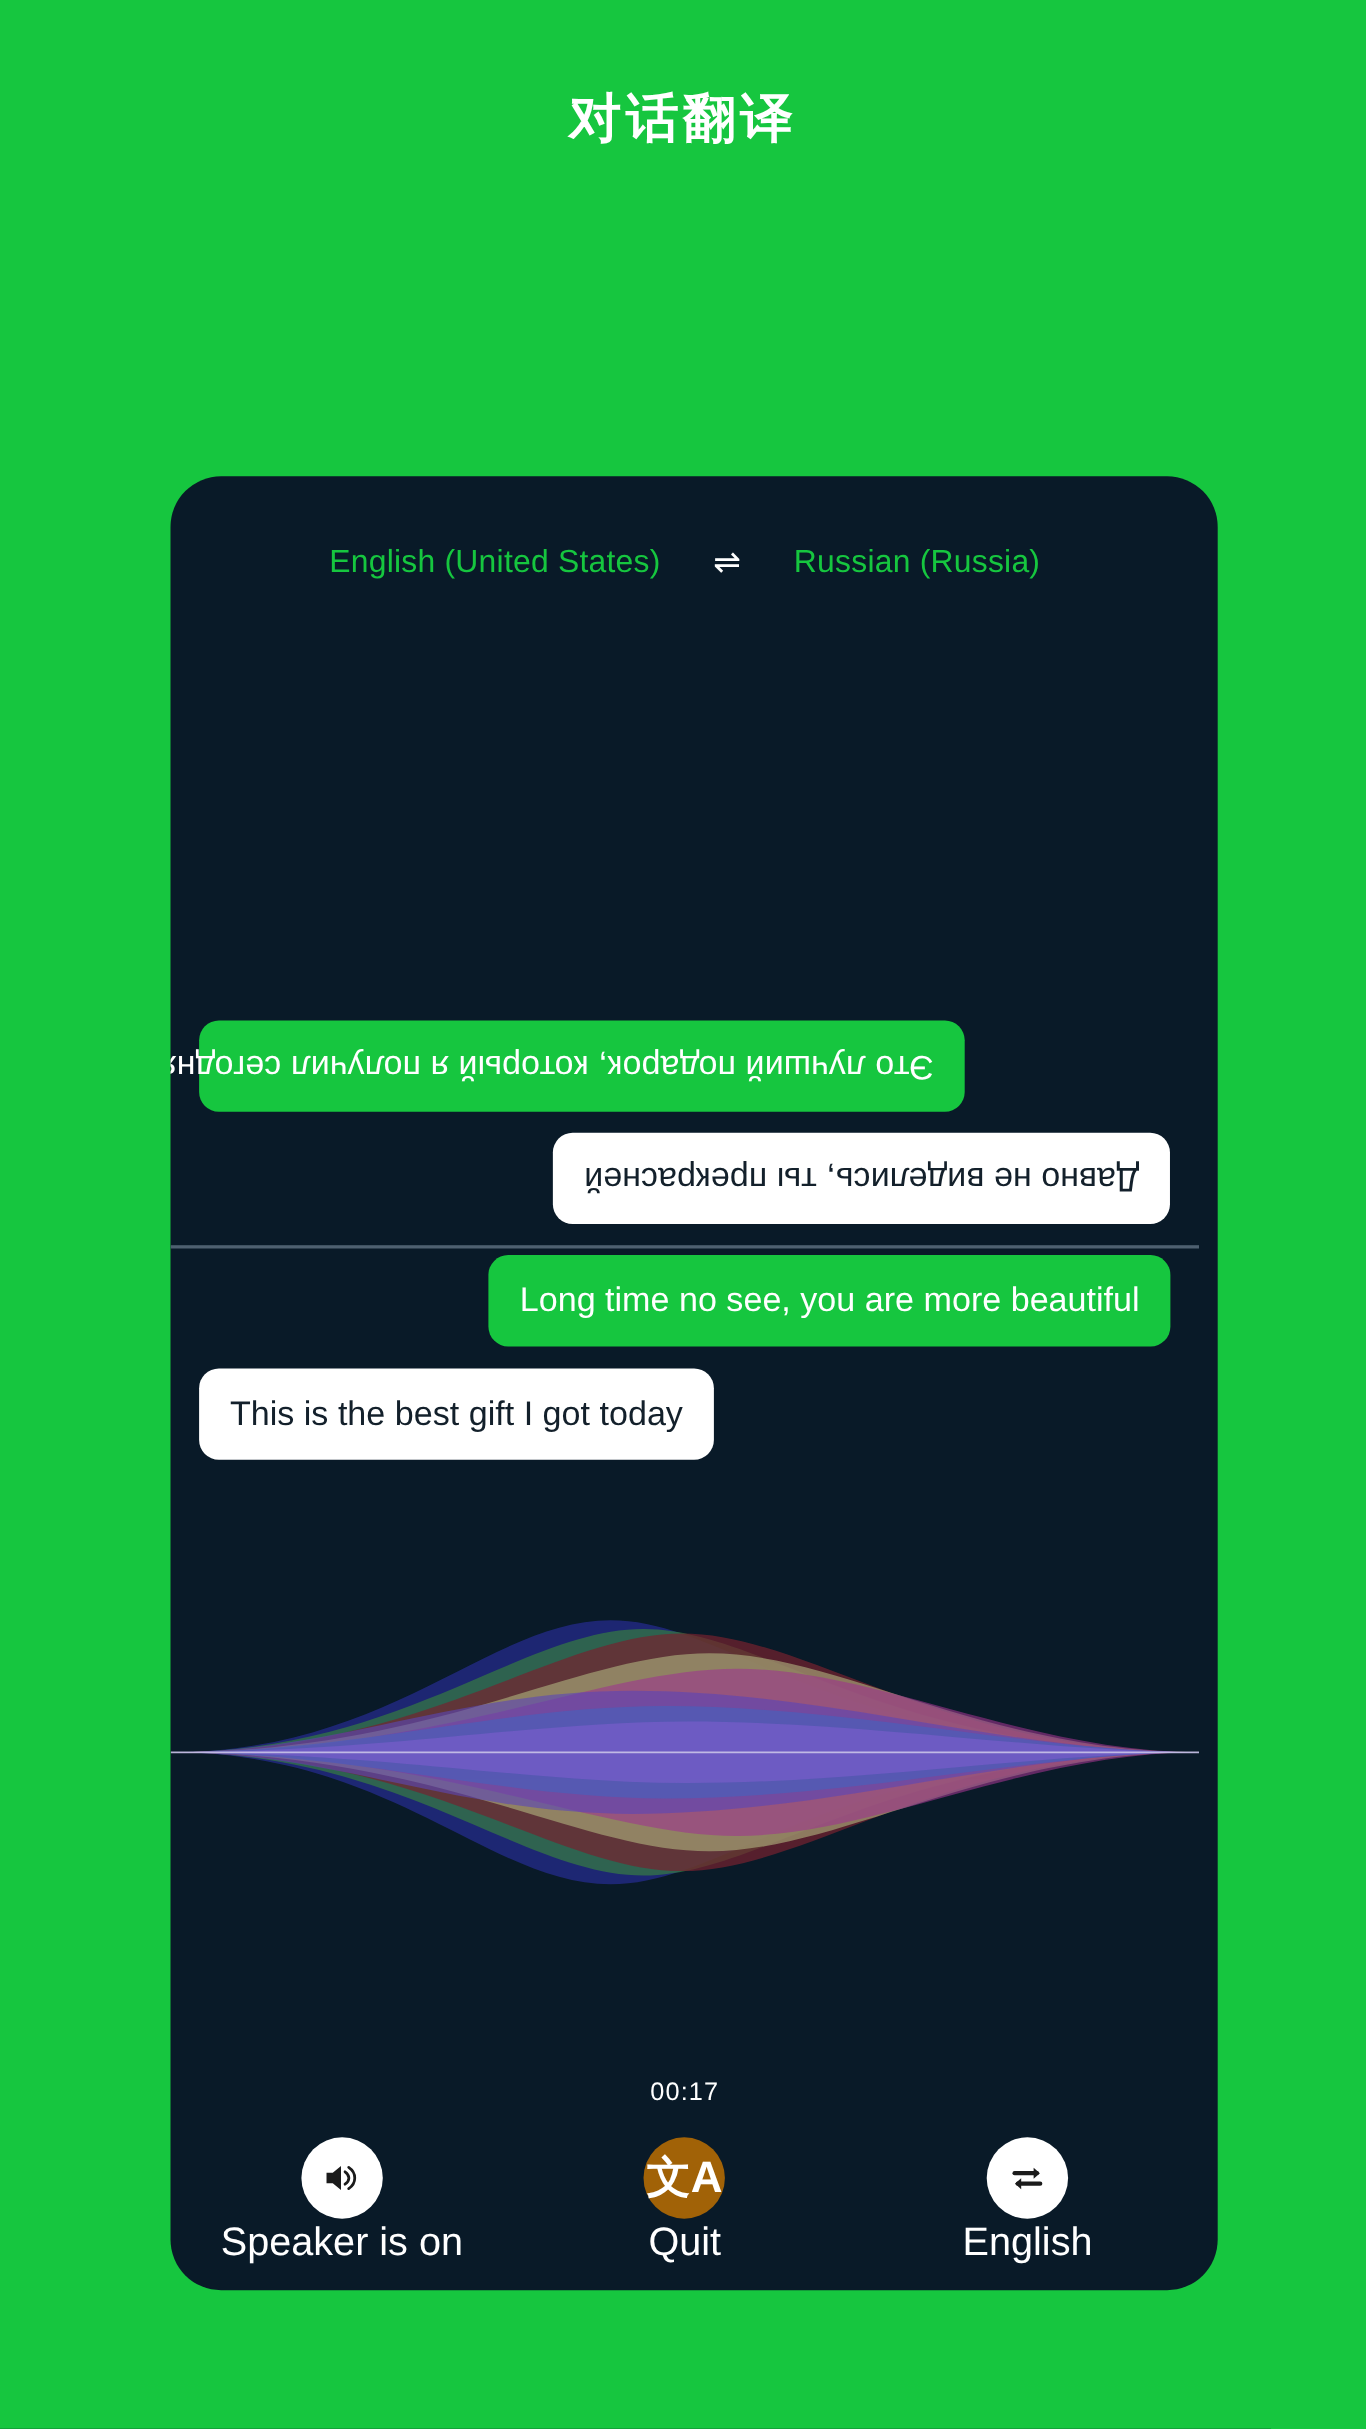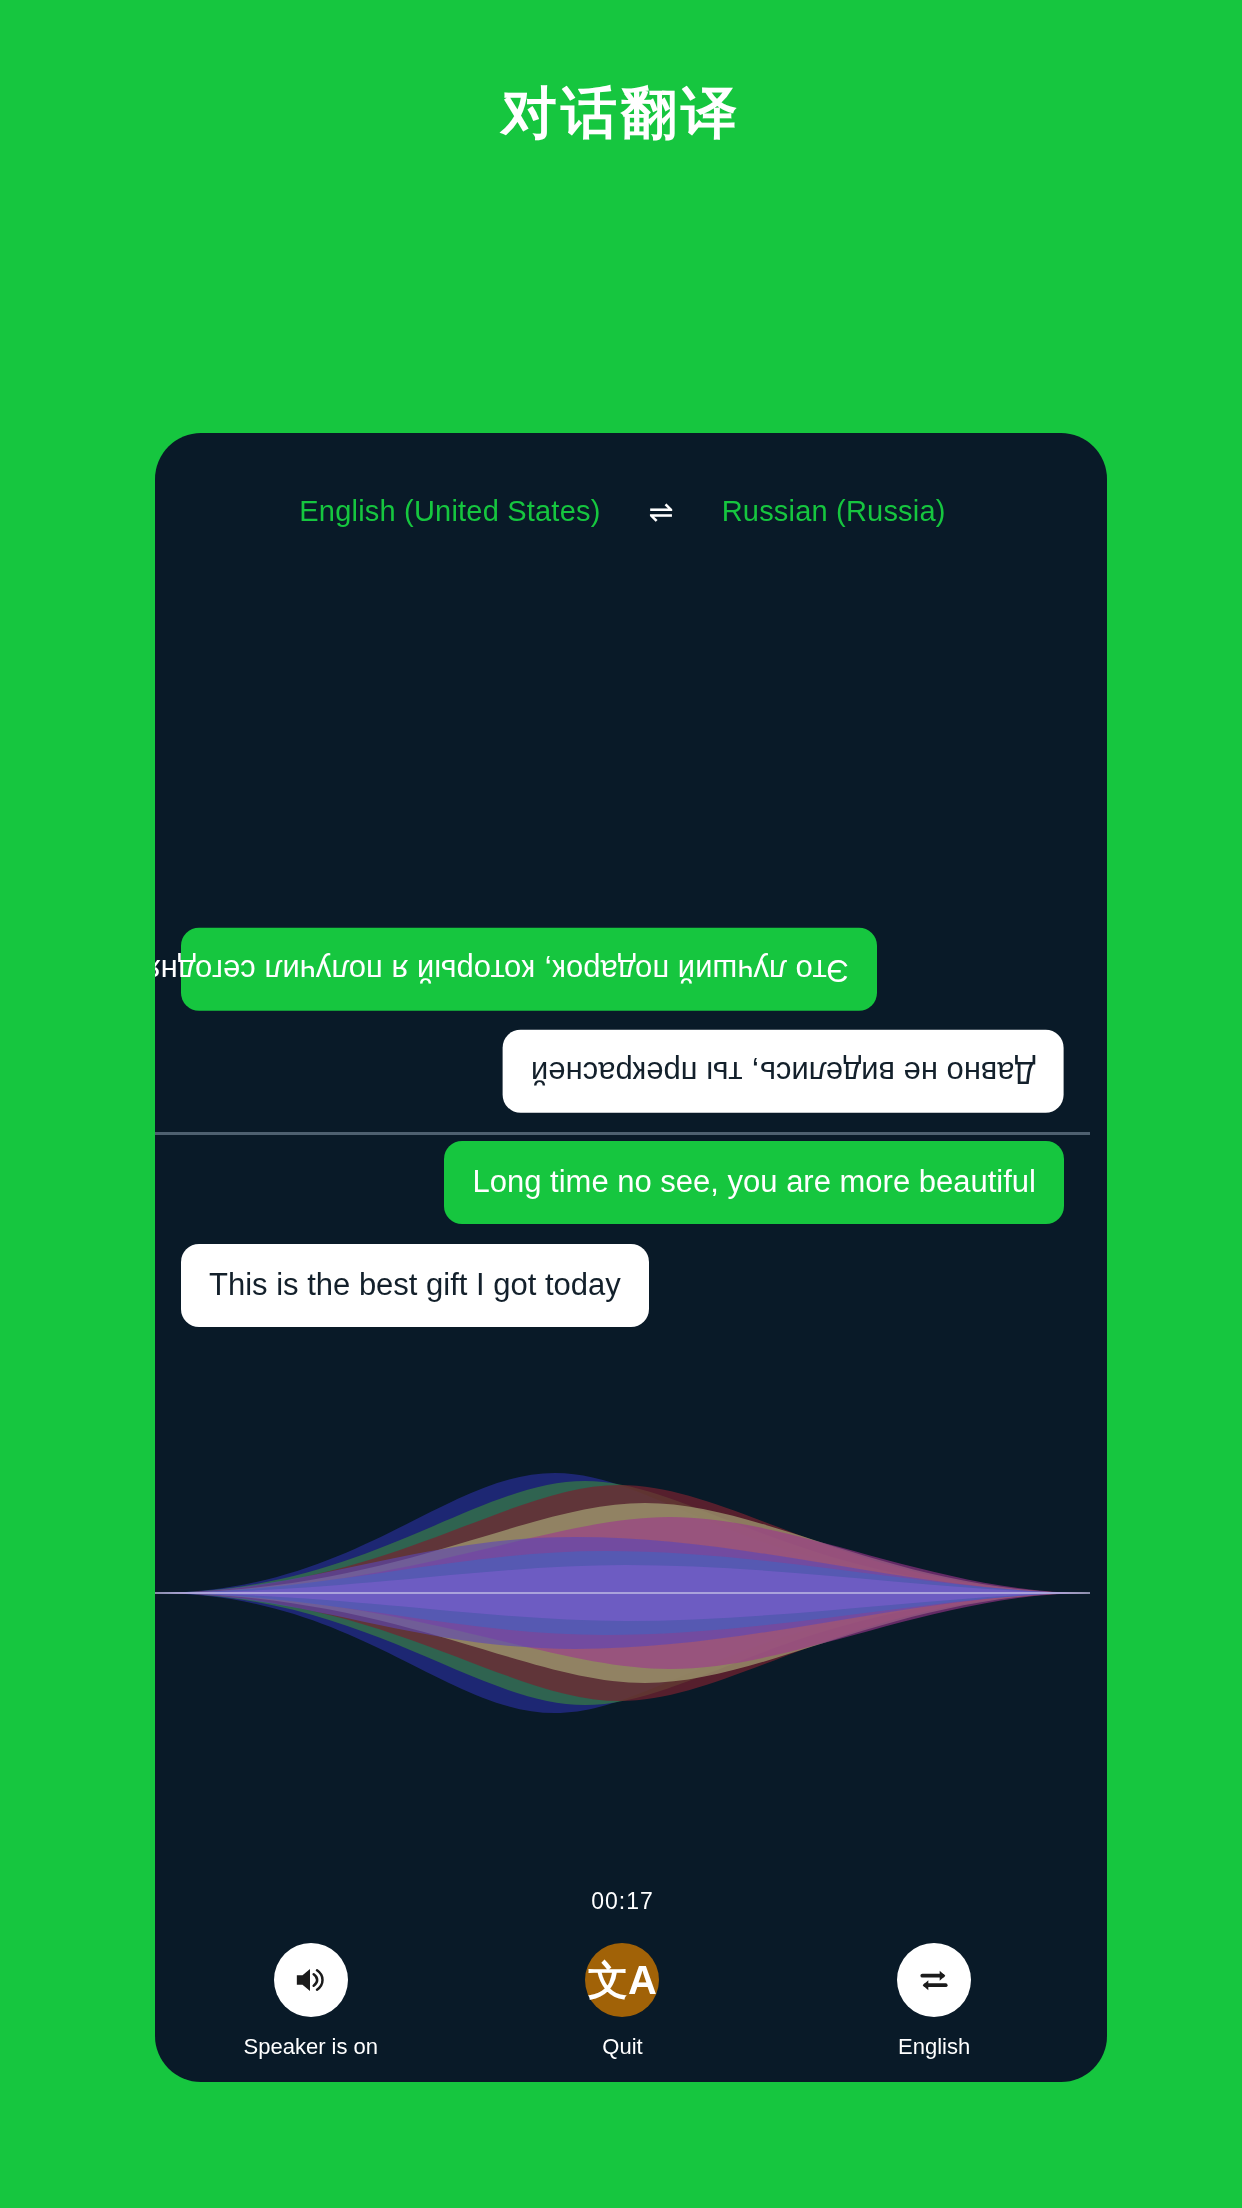--- a/index.html
+++ b/index.html
@@ -16,21 +16,21 @@
   }
 
   
   .page-title {
     position: absolute;
     top: 82px;
     left: 0;
     width: 1242px;
     text-align: center;
     color: #ffffff;
-    font-size: 56px;
+    font-size: 48px;
     font-weight: bold;
     letter-spacing: 4px;
     line-height: 1.12;
   }
 
   
   .phone-panel {
     position: absolute;
     left: 155px;
     top: 433px;
@@ -166,23 +166,22 @@
     width: 74px;
     height: 74px;
     border-radius: 50%;
     display: flex;
     align-items: center;
     justify-content: center;
     background: #ffffff;
   }
   .ctrl-circle.red { background: #a16207; }
   .ctrl-label {
-    margin-top: 17px;
-    color: #ffffff;
-    font-size: 22px;
+    color: #ffffff;
+    font-size: 36px;
     white-space: nowrap;
     text-align: right;
   }
   .glyph-cjk {
     font-size: 40px;
     color: #ffffff;
     line-height: 1;
     font-weight: bold;
   }
 </style>

